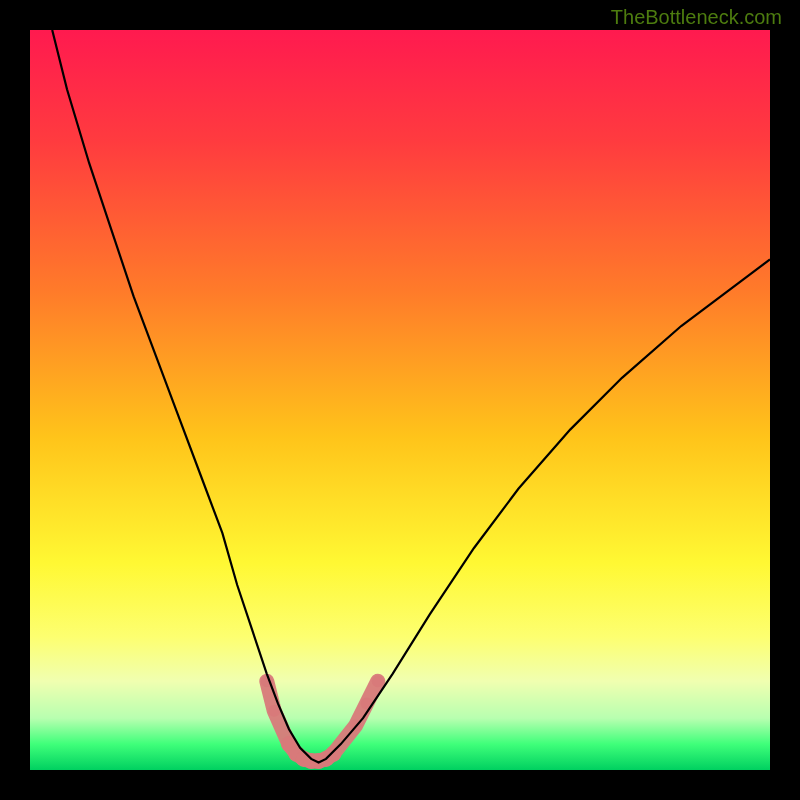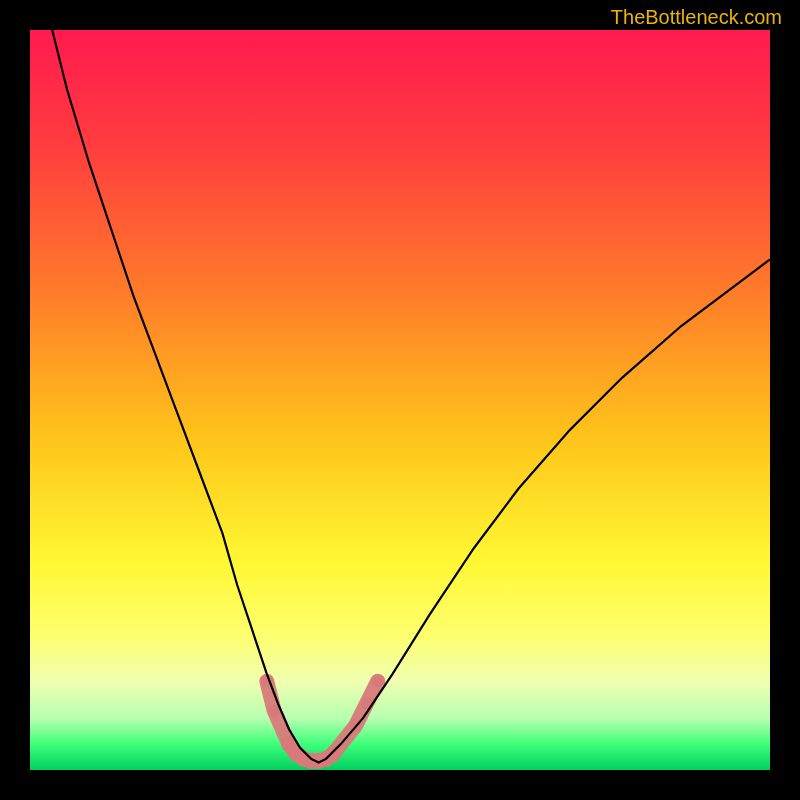--- a/index.html
+++ b/index.html
@@ -30,21 +30,21 @@
     left: 0;
     top: 0;
     width: 100%;
     height: 100%;
   }
   .watermark {
     position: absolute;
     top: 6px;
     right: 18px;
     font-size: 20px;
-    color: #eab308;
+    color: #4d7c0f;
     font-weight: 500;
     z-index: 10;
     font-family: Arial, sans-serif;
   }
   svg.curve-layer {
     position: absolute;
     left: 0;
     top: 0;
     width: 100%;
     height: 100%;

